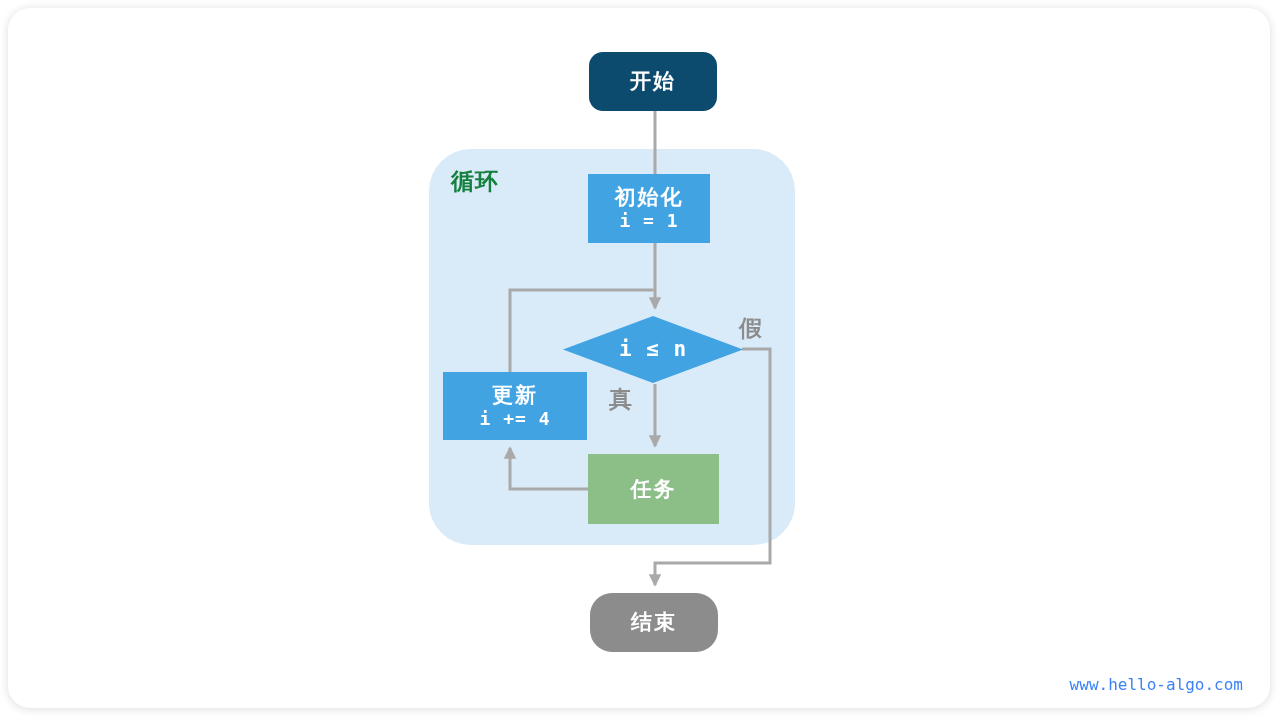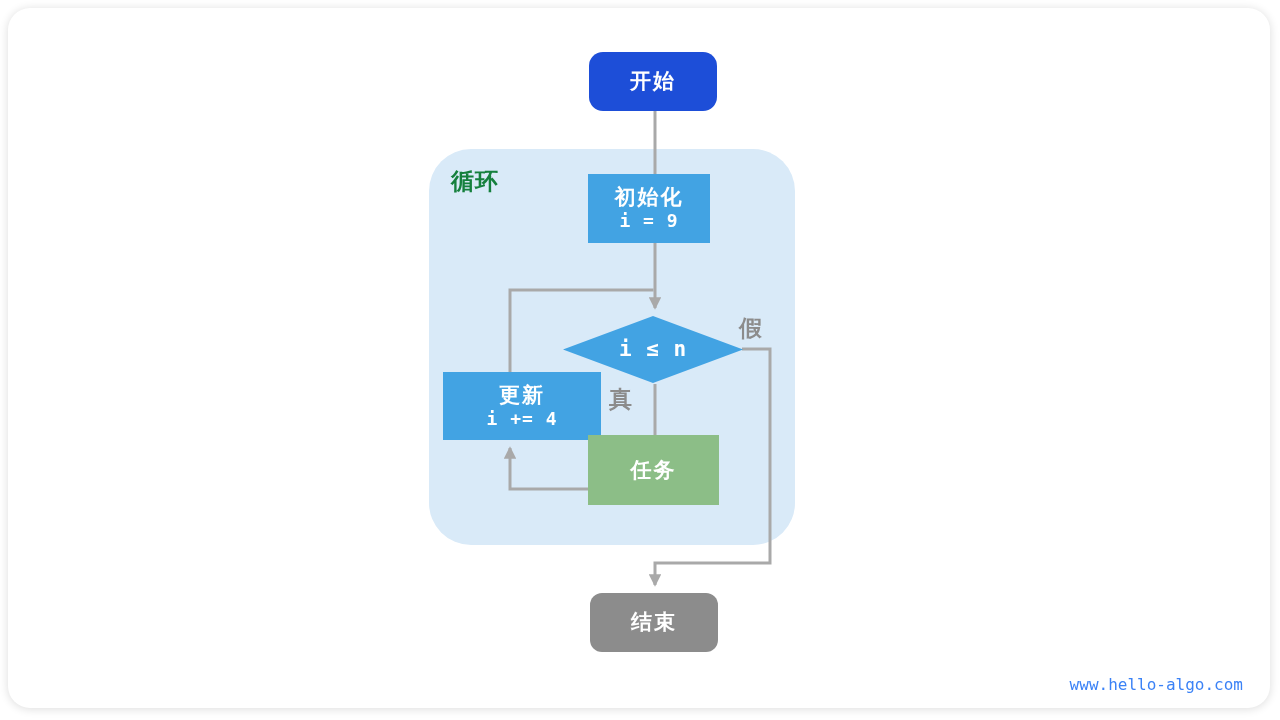--- a/index.html
+++ b/index.html
@@ -59,25 +59,25 @@
     font-size: 21px;
     font-weight: bold;
     letter-spacing: 2px;
   }
   .node .code {
     font-family: "DejaVu Sans Mono", "Liberation Mono", monospace;
     font-size: 18px;
     font-weight: bold;
     letter-spacing: 1px;
   }
-  .node-start  { left: 589px; top: 52px;  width: 128px; height: 59px; background: #1d4ed8; border-radius: 14px; }
+  .node-start  { left: 589px; top: 52px;  width: 128px; height: 59px; background: #0c4a6e; border-radius: 14px; }
   .node-init   { left: 588px; top: 174px; width: 122px; height: 69px; background: #42a3e3; }
-  .node-update { left: 443px; top: 372px; width: 158px; height: 68px; background: #42a3e3; }
-  .node-task   { left: 588px; top: 435px; width: 131px; height: 70px; background: #8cbe87; }
-  .node-end    { left: 590px; top: 593px; width: 128px; height: 59px; background: #8c8c8c; border-radius: 12px; }
+  .node-update { left: 443px; top: 372px; width: 144px; height: 68px; background: #42a3e3; }
+  .node-task   { left: 588px; top: 454px; width: 131px; height: 70px; background: #8cbe87; }
+  .node-end    { left: 590px; top: 593px; width: 128px; height: 59px; background: #8c8c8c; border-radius: 22px; }
   .node-cond {
     left: 563px; top: 316px;
     width: 180px; height: 67px;
     background: #42a3e3;
     clip-path: polygon(50% 0, 100% 50%, 50% 100%, 0 50%);
   }
   .node-cond .code { font-size: 21px; text-align: center; }
   .edge-label {
     position: absolute;
     font-size: 23px;
@@ -126,21 +126,21 @@
       <path d="M742 349 L770 349 L770 563 L655 563 L655 585" marker-end="url(#ah)"></path>
     </g>
   </svg>
 
   <div class="node node-start">
     <div class="cn">开始</div>
   </div>
 
   <div class="node node-init">
     <div class="cn">初始化</div>
-    <div class="code">i = 9</div>
+    <div class="code">i = 1</div>
   </div>
 
   <div class="node node-cond">
     <div class="code">i ≤ n</div>
   </div>
 
   <div class="edge-label label-false">假</div>
   <div class="edge-label label-true">真</div>
 
   <div class="node node-update">

